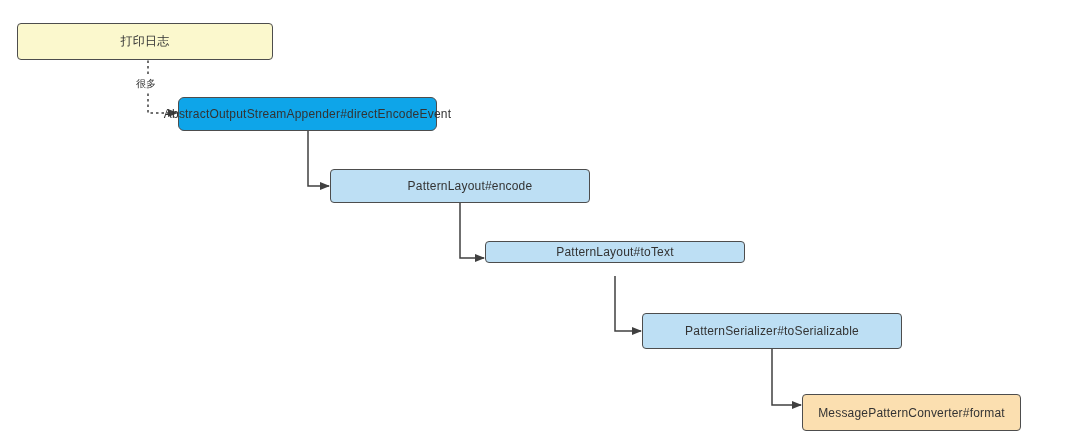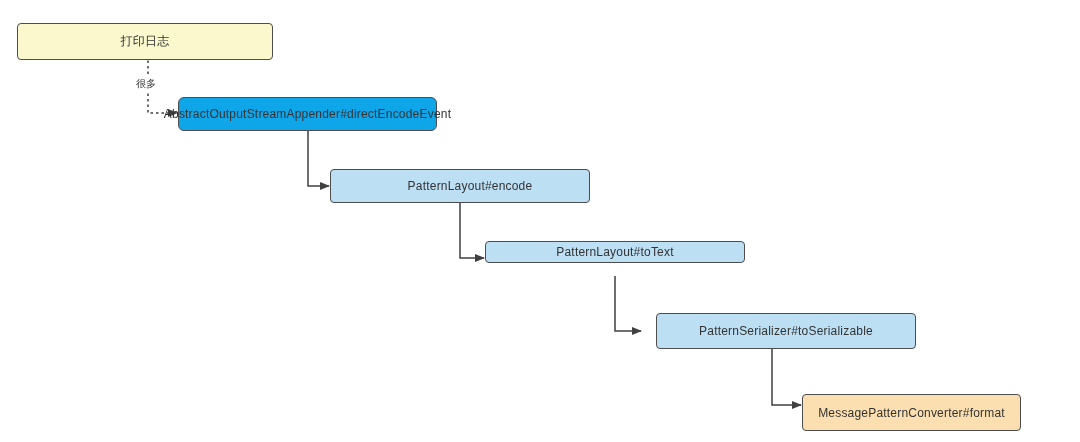--- a/index.html
+++ b/index.html
@@ -26,21 +26,21 @@
     justify-content: center;
     font-size: 12px;
     color: #333333;
     text-align: center;
     letter-spacing: 0.2px;
   }
   .n0 { left: 17px;  top: 23px;  width: 256px; height: 37px; }
   .n1 { left: 178px; top: 97px;  width: 259px; height: 34px; }
   .n2 { left: 330px; top: 169px; width: 260px; height: 34px; padding-left: 20px; }
   .n3 { left: 485px; top: 241px; width: 260px; height: 22px; }
-  .n4 { left: 642px; top: 313px; width: 260px; height: 36px; margin-left: 14px; }
+  .n4 { left: 642px; top: 313px; width: 260px; height: 36px; }
   .n5 { left: 802px; top: 387px; width: 219px; height: 37px; margin-top: 7px; }
   .edge-label {
     position: absolute;
     left: 134px; top: 76px;
     background: #ffffff;
     padding: 0 2px;
     font-size: 10px;
     color: #333333;
     line-height: 15px;
   }

